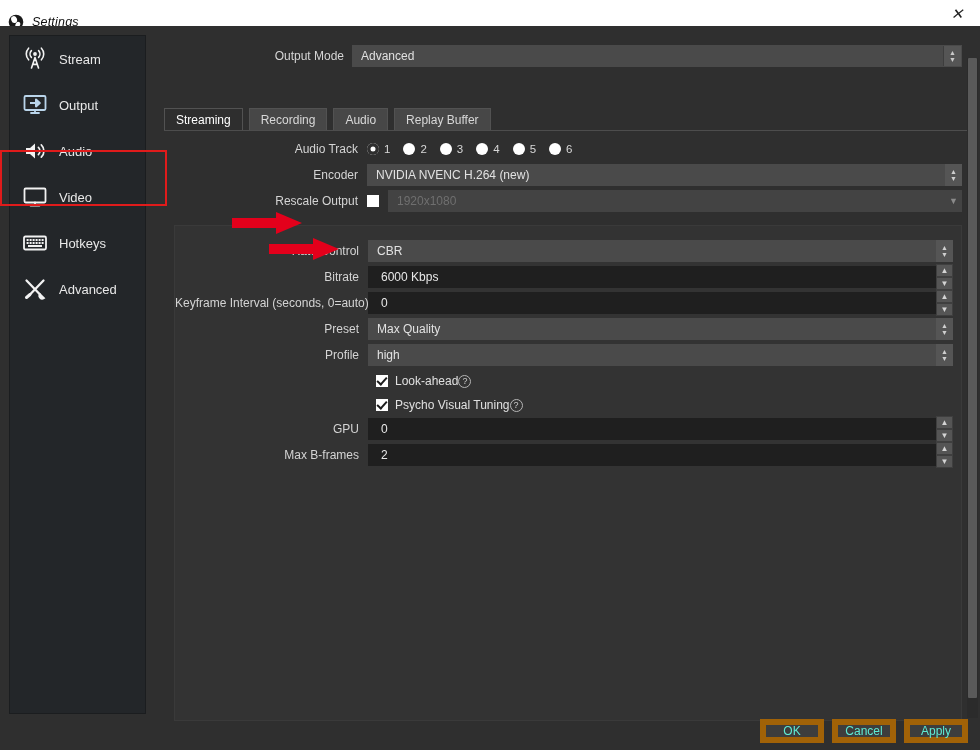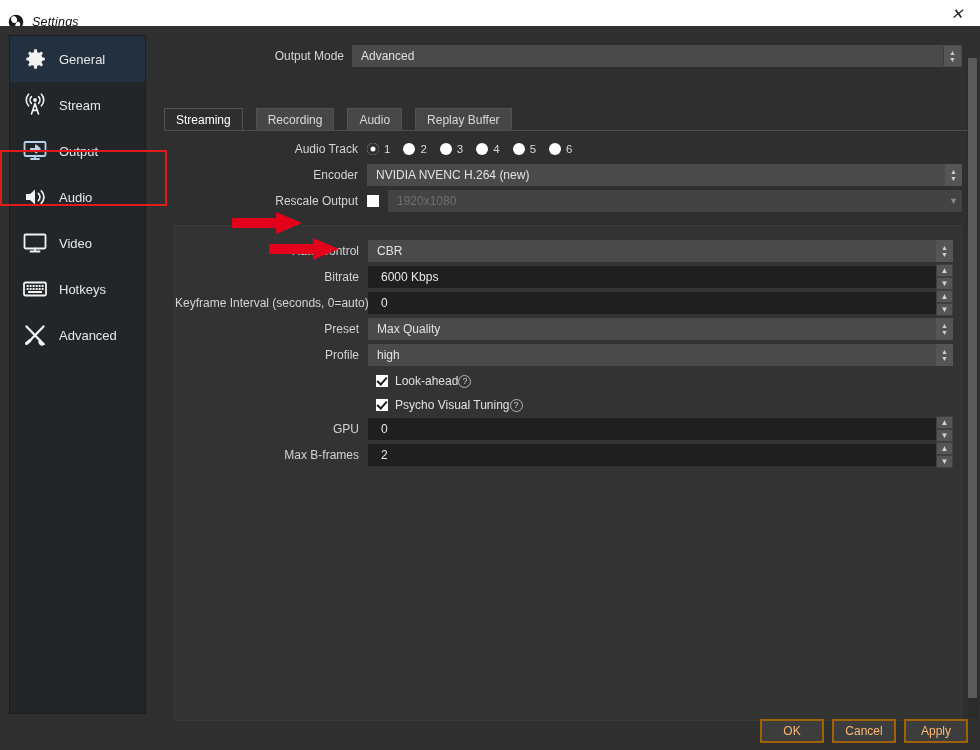--- a/index.html
+++ b/index.html
@@ -105,21 +105,21 @@
     display: flex; align-items: flex-end;
     border-bottom: 1px solid #4d4d4d;
   }
   .tab {
     height: 22px; padding: 0 11px;
     display: flex; align-items: center;
     font-size: 12px; color: #d8d8d8;
     background: #474747;
     border: 1px solid #525252;
     border-bottom: none;
-    margin-right: 13px;
+    margin-right: 6px;
   }
   .tab.active {
     background: #2e2e2e;
     color: #ffffff;
   }
 
   
   .form-row {
     display: flex; align-items: center;
     height: 22px;
@@ -268,22 +268,22 @@
   }
 
   
   #buttons {
     position: absolute; right: 12px; bottom: 7px;
     display: flex; gap: 8px;
   }
   .dlg-btn {
     width: 64px; height: 24px;
     background: #3d3d3d;
-    border: 2px solid #a16207;
-    color: #fdba74; font-size: 12px;
+    border: 6px solid #a16207;
+    color: #5eead4; font-size: 12px;
     display: flex; align-items: center; justify-content: center; margin-top: 32px;
   }
 
   
   .ann-arrow { position: absolute; pointer-events: none; }
   #ann-rect {
     position: absolute;
     left: 0px; top: 124px;
     width: 167px; height: 56px;
     border: 2px solid #e01b1b;
@@ -302,29 +302,20 @@
     </svg>
   </span>
   <span id="titlebar-title">Settings</span>
   <div id="titlebar-close">✕</div>
 </div>
 
 <div id="window">
 
   <div id="sidebar">
 
-    <div class="nav-item selected">
-      <span class="nav-icon">
-        <svg viewBox="0 0 24 24" width="26" height="26" fill="#f2f2f2">
-          <path d="M12 8.4a3.6 3.6 0 1 0 0 7.2 3.6 3.6 0 0 0 0-7.2zm0 5.4a1.8 1.8 0 1 1 0-3.6 1.8 1.8 0 0 1 0 3.6z"></path>
-          <path d="M21 13.2v-2.4l-2.3-.4a7 7 0 0 0-.7-1.7l1.4-1.9-1.7-1.7-1.9 1.4a7 7 0 0 0-1.7-.7L13.7 3h-2.4l-.4 2.8a7 7 0 0 0-1.7.7L7.3 5.1 5.6 6.8 7 8.7a7 7 0 0 0-.7 1.7l-2.3.4v2.4l2.3.4c.16.6.4 1.17.7 1.7l-1.4 1.9 1.7 1.7 1.9-1.4c.53.3 1.1.54 1.7.7l.4 2.8h2.4l.4-2.8c.6-.16 1.17-.4 1.7-.7l1.9 1.4 1.7-1.7-1.4-1.9c.3-.53.54-1.1.7-1.7l2.3-.4z"></path>
-        </svg>
-      </span>
-      <span class="nav-label">General</span>
-    </div>
 
     <div class="nav-item">
       <span class="nav-icon">
         <svg viewBox="0 0 26 26" width="26" height="26" fill="none" stroke="#f2f2f2" stroke-width="1.6" stroke-linecap="round">
           <circle cx="13" cy="8" r="1.9" fill="#f2f2f2" stroke="none"></circle>
           <path d="M9.4 4.6a5 5 0 0 0 0 6.8M16.6 4.6a5 5 0 0 1 0 6.8"></path>
           <path d="M6.6 2.2a8.4 8.4 0 0 0 0 11.6M19.4 2.2a8.4 8.4 0 0 1 0 11.6"></path>
           <path d="M13 11.5 9.5 22M13 11.5 16.5 22M10.6 18.4h4.8"></path>
         </svg>
       </span>

